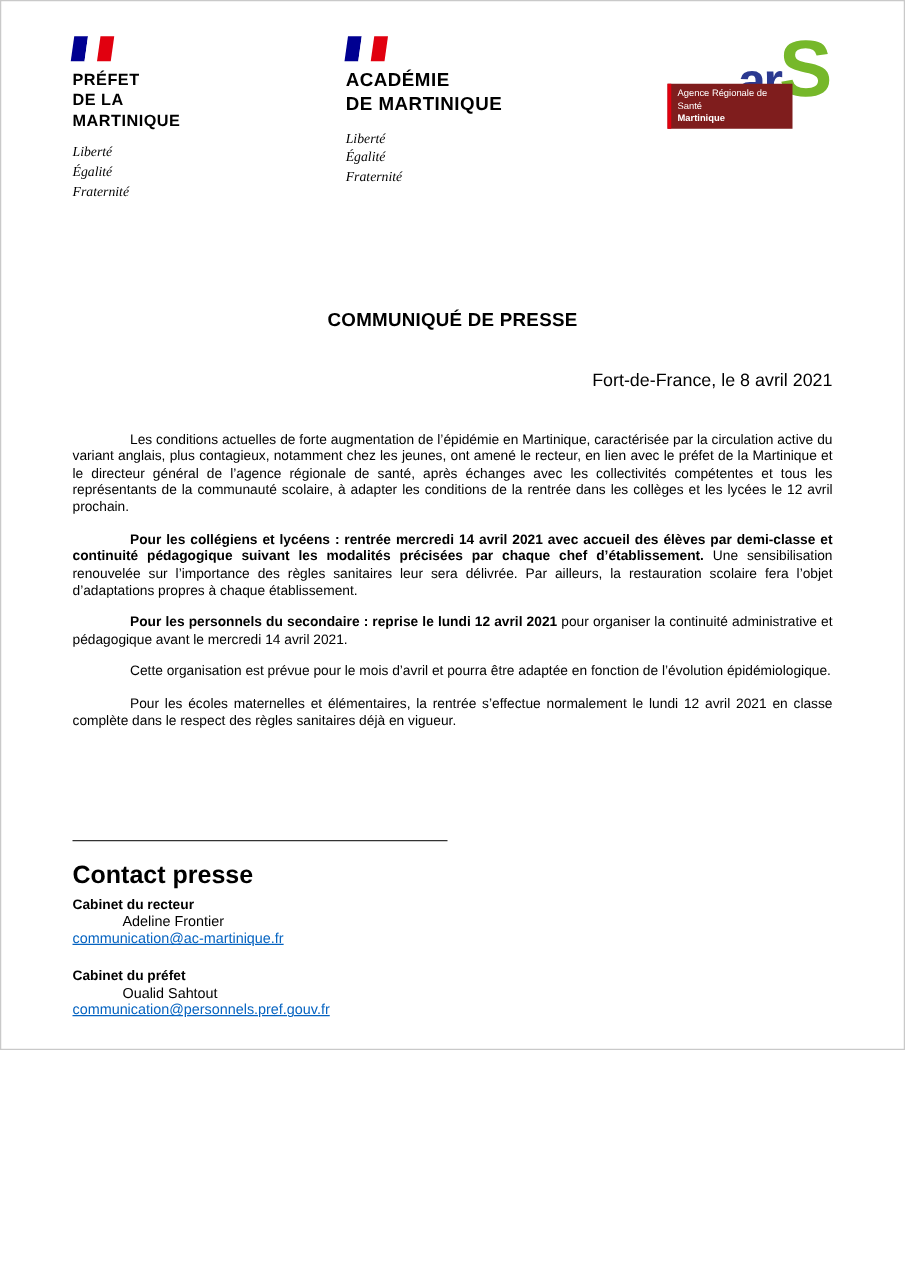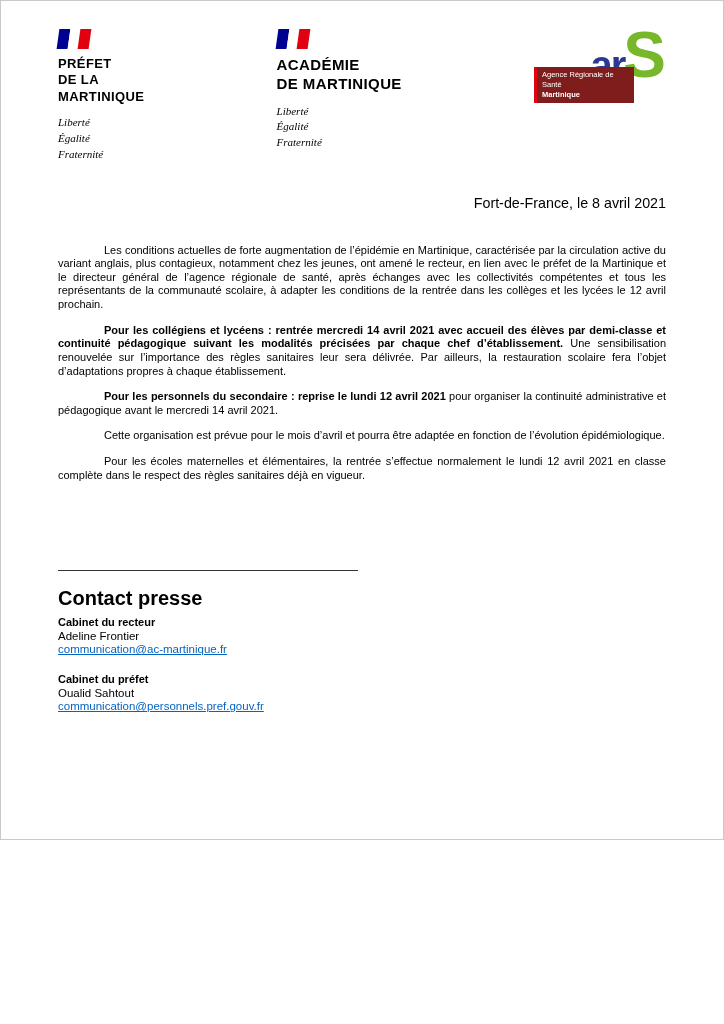--- a/index.html
+++ b/index.html
@@ -72,21 +72,21 @@
 
   
   .footnote-rule {
     width: 300px; border-top: 1px solid #333;
     margin-top: 88px;
   }
   .contact { margin-top: 16px; }
   .contact-heading { font-weight: bold; font-size: 20px; color: #000; }
   .contact-label { font-weight: bold; font-size: 11px; margin-top: 6px; color: #000; }
   .contact-label.gap { margin-top: 18px; }
-  .contact-name { font-size: 11.5px; margin-top: 2px; color: #000; }
+  .contact-name { font-size: 11.5px; margin-top: 2px; color: #000; margin-left: 40px; }
   .contact-link {
     display: block; width: fit-content;
     font-size: 11.5px; margin-top: 1px;
     color: #0563c1; text-decoration: underline; cursor: pointer;
   }
 </style>
 </head>
 <body>
 
 <div class="page">
@@ -126,20 +126,21 @@
         <span class="ars-s">S</span>
       </div>
       <div class="ars-box">
         <div class="ars-l1">Agence Régionale de Santé</div>
         <div class="ars-l2">Martinique</div>
       </div>
     </div>
 
   </header>
 
+  <h1 class="doc-type">COMMUNIQUÉ DE PRESSE</h1>
 
   <div class="dateline">Fort-de-France, le 8 avril 2021</div>
 
 
   <section class="body-text">
     <p class="para">Les conditions actuelles de forte augmentation de l’épidémie en Martinique, caractérisée par la circulation active du variant anglais, plus contagieux, notamment chez les jeunes, ont amené le recteur, en lien avec le préfet de la Martinique et le directeur général de l’agence régionale de santé, après échanges avec les collectivités compétentes et tous les représentants de la communauté scolaire, à adapter les conditions de la rentrée dans les collèges et les lycées le 12 avril prochain.</p>
     <p class="para"><span class="b">Pour les collégiens et lycéens : rentrée mercredi 14 avril 2021 avec accueil des élèves par demi-classe et continuité pédagogique suivant les modalités précisées par chaque chef d’établissement.</span><span> Une sensibilisation renouvelée sur l’importance des règles sanitaires leur sera délivrée. Par ailleurs, la restauration scolaire fera l’objet d’adaptations propres à chaque établissement.</span></p>
     <p class="para"><span class="b">Pour les personnels du secondaire : reprise le lundi 12 avril 2021</span><span> pour organiser la continuité administrative et pédagogique avant le mercredi 14 avril 2021.</span></p>
     <p class="para">Cette organisation est prévue pour le mois d’avril et pourra être adaptée en fonction de l’évolution épidémiologique.</p>
     <p class="para">Pour les écoles maternelles et élémentaires, la rentrée s’effectue normalement le lundi 12 avril 2021 en classe complète dans le respect des règles sanitaires déjà en vigueur.</p>

